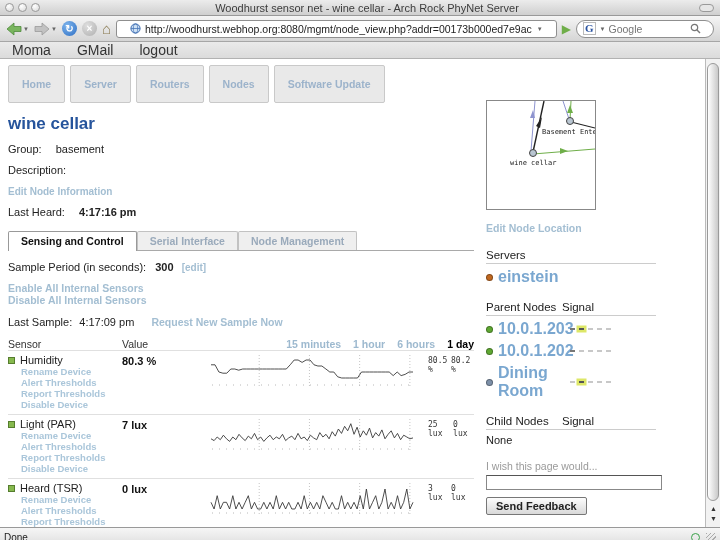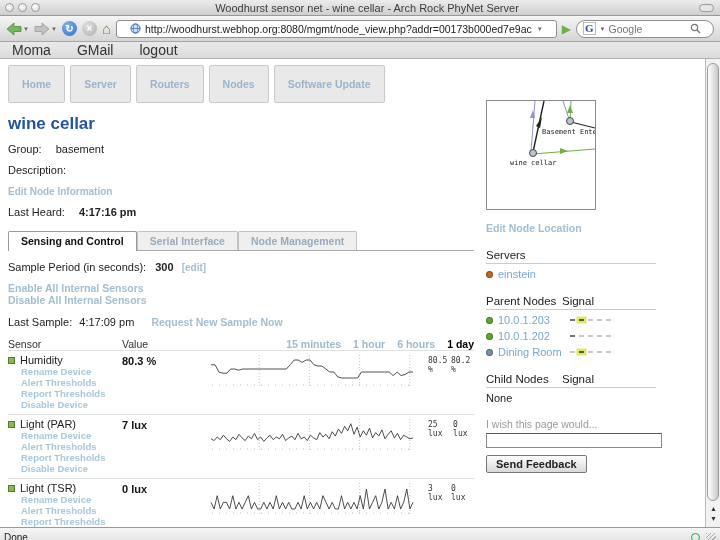--- a/index.html
+++ b/index.html
@@ -80,21 +80,21 @@
   
   .sidebar { position:absolute; left:486px; top:41px; width:176px; }
   .mapbox { width:110px; height:110px; border:1px solid #888; background:#fff; }
   .editloc { display:inline-block; margin-top:12px; font-size:10.5px; }
   .sb-h { margin-top:13px; font-size:11.5px; color:#222; border-bottom:1px solid #ccc; padding-bottom:2px; width:170px; }
   .sb-cols { display:flex; width:170px; }
   .sb-cols .c1 { width:76px; }
   .noderow { display:flex; align-items:center; margin-top:4px; width:170px; }
   .noderow .c1 { width:84px; display:flex; align-items:center; gap:5px; }
   .dot { width:7px; height:7px; border-radius:50%; display:inline-block; border:1px solid rgba(0,0,0,.3); flex:none; }
-  .nodelink { font-size:11px; font-weight:normal; color:#7aa7d0; cursor:pointer; }
+  .nodelink { font-size:16px; font-weight:bold; color:#7aa7d0; cursor:pointer; }
   .sig { display:flex; align-items:center; gap:4px; height:9px; }
   .sg { display:inline-block; width:5px; height:2px; background:#c8c8c8; }
   .sg.dim { background:#777; }
   .sg.lit { background:#555; box-shadow:0 0 0 2.5px #dde768; }
   .none-txt { font-size:11px; color:#222; margin-top:4px; }
   .fb-label { margin-top:14px; font-size:10.5px; color:#9a9a9a; }
   .fb-input { margin-top:2px; width:176px; height:15px; border:1px solid #888; border-top-color:#555; font-size:10px; padding:0 2px; }
   .fb-btn { margin-top:7px; font-family:"Liberation Sans",sans-serif; font-size:11px; font-weight:bold; color:#222;
             background:linear-gradient(#fdfdfd,#d9d9d9); border:1px solid #777; border-radius:2px; padding:2px 9px; }
 
@@ -265,21 +265,21 @@
             </svg></div>
           <div class="sc-ylab">
             <span>25 lux</span>
             <span>0 lux</span>
           </div>
         </div>
         <div class="srow">
           <div class="sc-name">
             <div class="sname">
               <span class="sq"></span>
-              <span>Light (TSR)</span>
+              <span>Heard (TSR)</span>
             </div>
             <a class="slink">Rename Device</a>
             <a class="slink">Alert Thresholds</a>
             <a class="slink">Report Thresholds</a>
             <a class="slink">Disable Device</a>
           </div>
           <div class="sc-value">0 lux</div>
           <div class="sc-chart"><svg width="205" height="34">
               <line x1="49.199999999999996" x2="49.199999999999996" y1="1" y2="32" stroke="#c4c4c4" stroke-dasharray="1,2"></line>
               <line x1="99.425" x2="99.425" y1="1" y2="32" stroke="#c4c4c4" stroke-dasharray="1,2"></line>

